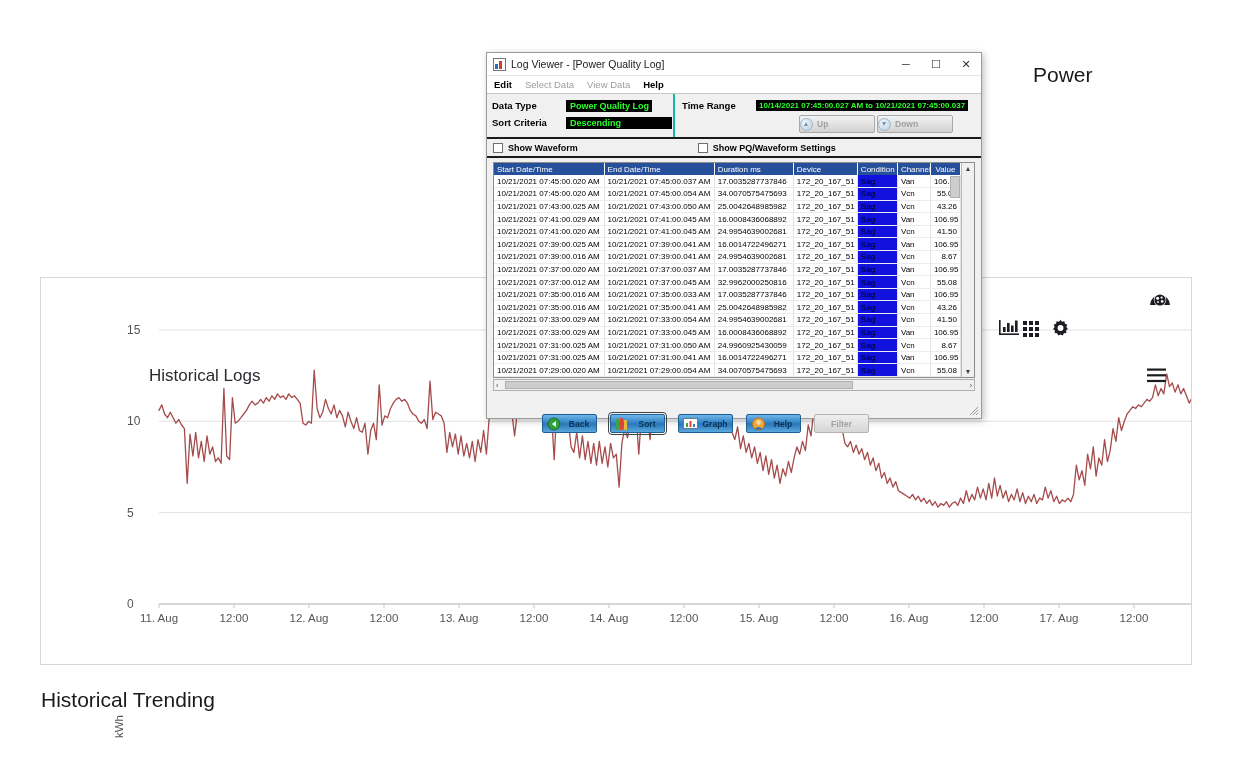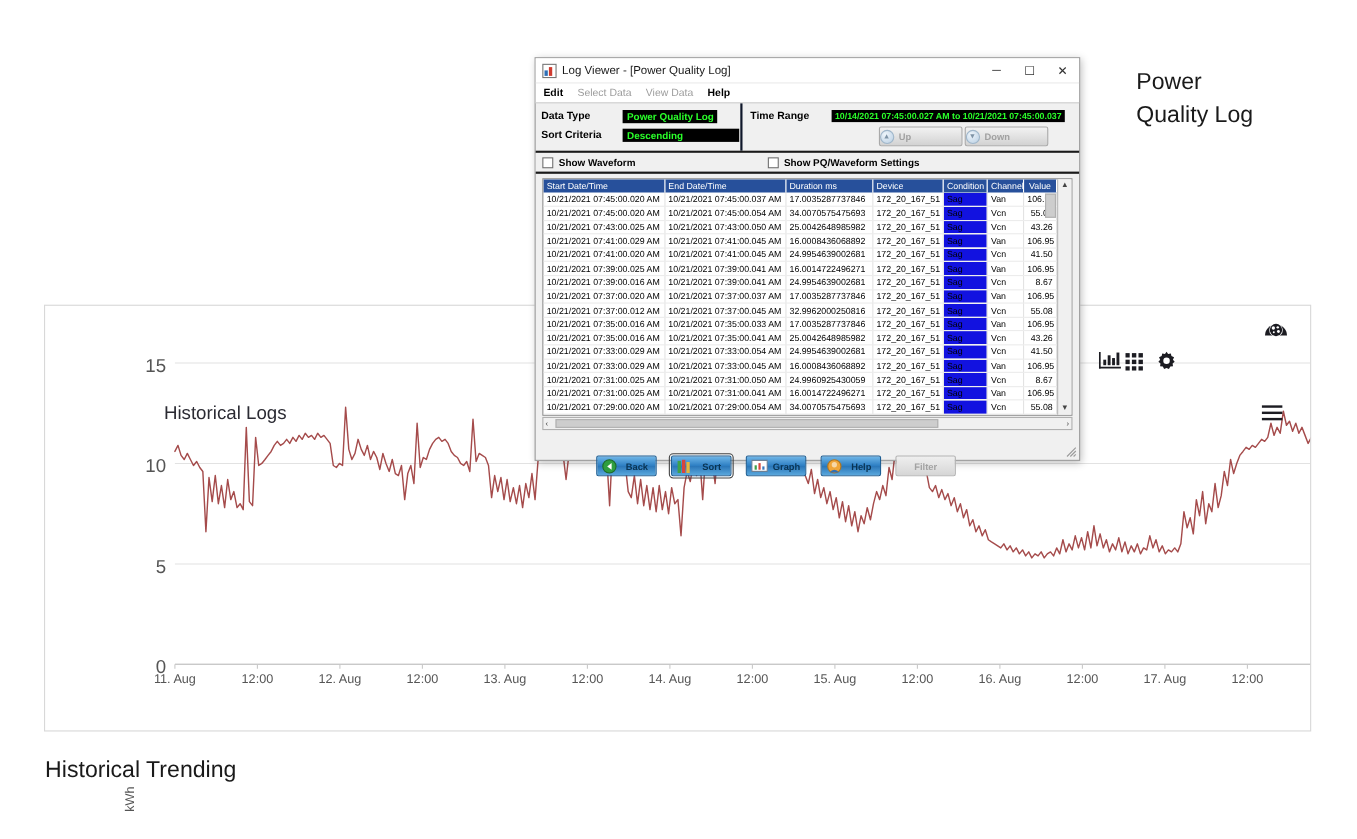--- a/index.html
+++ b/index.html
@@ -25,21 +25,21 @@
     border:1px solid #d8d8d8;background:#fff;box-sizing:border-box;
   }
   #trend-title{
     position:absolute;left:108px;top:88px;font-size:17px;color:#2b2b33;
   }
   #y-axis-label{
     position:absolute;left:72px;top:460px;font-size:11.5px;color:#555;
     transform:rotate(-90deg);transform-origin:left top;white-space:nowrap;
   }
   .ytick{
-    position:absolute;font-size:17px;color:#555;text-align:right;
+    position:absolute;font-size:12px;color:#555;
     width:24px;
   }
   .xtick{
     position:absolute;font-size:11.5px;color:#555;text-align:center;
     white-space:nowrap;
   }
   #plot-svg{position:absolute;left:0;top:0;}
 
   
   .icon-btn{position:absolute;cursor:pointer;color:#1c1c22;}
@@ -77,21 +77,21 @@
   #menubar{
     height:17px;display:flex;align-items:center;gap:13px;padding:0 7px;
     background:#ffffff;font-size:9.5px;border-bottom:1px solid #c8c8c8;
   }
   .menu-item{cursor:pointer;color:#000;}
   .menu-item.dim{color:#9d9d9d;}
   .menu-item.bold{font-weight:bold;}
 
   #infopanels{display:flex;height:43px;border-bottom:2px solid #1a1a1a;}
   #panel-left{
-    width:188px;border-right:2px solid #0f172a;box-sizing:border-box;
+    width:188px;border-right:2px solid #14b8a6;box-sizing:border-box;
     padding:3px 0 0 5px;
   }
   #panel-right{flex:1;box-sizing:border-box;padding:3px 0 0 7px;position:relative;}
   .frow{display:flex;align-items:center;height:17px;}
   .flabel{font-size:9.5px;font-weight:bold;width:74px;color:#000;}
   .fvalue{
     background:#000;color:#2aff2a;font-size:9px;font-weight:bold;
     padding:1px 4px;box-sizing:border-box;white-space:nowrap;
   }
   #dt-value{width:86px;}
@@ -187,21 +187,20 @@
   .btn-label{flex:1;text-align:center;padding-right:4px;}
   #resize-grip{
     position:absolute;right:2px;bottom:2px;width:10px;height:10px;cursor:nwse-resize;
   }
 </style>
 </head>
 <body>
 
 <div id="pq-caption">
   <div>Power</div>
-  <div>Quality Log</div>
 </div>
 <div id="trend-caption">Historical Trending</div>
 
 <div id="trend-card">
 
   <div id="trend-title">Historical Logs</div>
   <div id="y-axis-label">kWh</div>
 
   <svg id="plot-svg" width="1150" height="386">
     <g id="gridlines">

